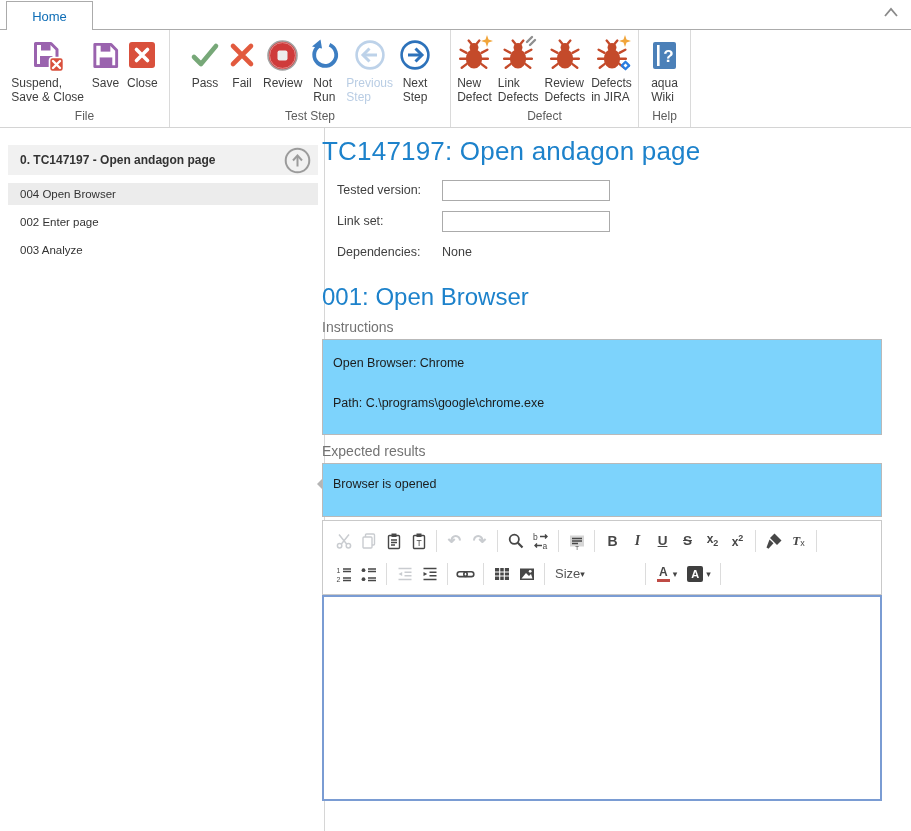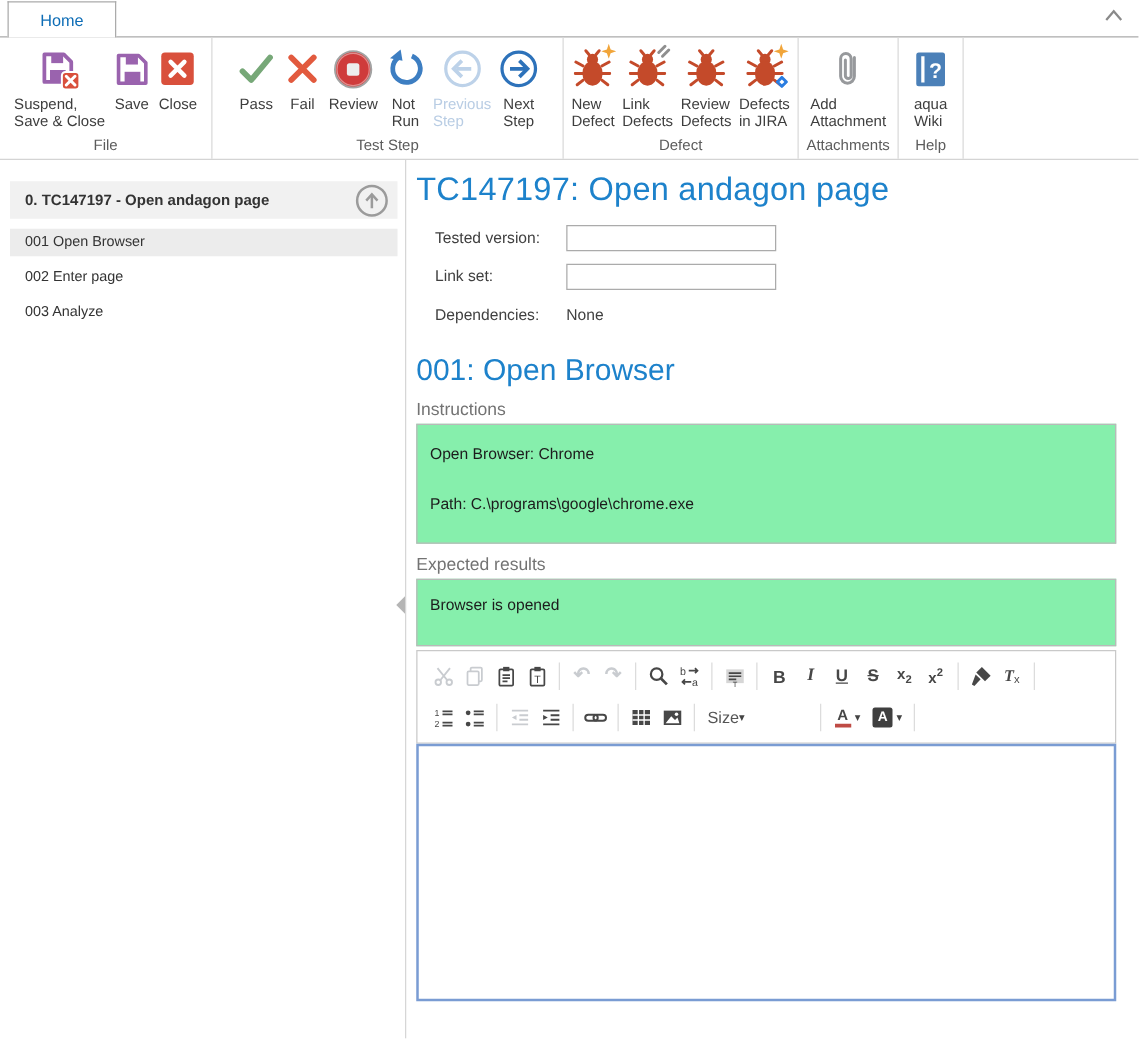--- a/index.html
+++ b/index.html
@@ -39,29 +39,29 @@
   .sidebar { position:absolute; left:8px; top:17px; width:310px; }
   .sb-head { height:30px; background:#f1f1f1; display:flex; align-items:center; justify-content:space-between;
              font-size:12px; font-weight:bold; color:#333; padding:0 7px 0 12px; cursor:default; }
   .sb-items { margin-top:8px; }
   .sb-item { height:22px; display:flex; align-items:center; font-size:11.5px; color:#333;
              padding-left:12px; margin-bottom:6px; cursor:pointer; }
   .sb-item.selected { background:#ececec; }
   .upcircle { width:27px; height:27px; display:flex; align-items:center; justify-content:center; cursor:pointer; }
 
   
-  .main { position:absolute; left:333px; top:0; width:560px; }
+  .main { position:absolute; left:322px; top:0; width:560px; }
   .main h1 { font-size:26px; font-weight:400; color:#1d82cb; margin:8px 0 12px; letter-spacing:.2px; }
   .frow { display:flex; align-items:center; height:22px; margin:0 0 9px 15px; }
   .frow label { width:105px; font-size:12.5px; color:#404040; }
   .frow input { width:168px; height:21px; border:1px solid #ababab; font-family:inherit; font-size:12px; padding:0 4px; }
   .fval { font-size:12.5px; color:#404040; }
   .main h2 { font-size:24px; font-weight:400; color:#1d82cb; margin:20px 0 6px; }
   .main h3 { font-size:14px; font-weight:400; color:#737373; margin:8px 0 4px; }
-  .box { border:1px solid #b9b9b9; background:#86efac; font-size:12.5px; color:#1c1c1c; padding:0 10px; }
+  .box { border:1px solid #b9b9b9; background:#7dd3fc; font-size:12.5px; color:#1c1c1c; padding:0 10px; }
   .box.instructions { height:96px; }
   .box.instructions p:first-child { margin-top:16px; }
   .box.instructions p + p { margin-top:26px; }
   .box.expected { height:54px; }
   .box.expected p { margin-top:13px; }
 
   
   .editor { margin-top:3px; }
   .toolbar { border:1px solid #c9c9c9; padding:3px 8px; height:75px; background:#fff; }
   .trow { display:flex; align-items:center; height:33px; }
@@ -257,34 +257,20 @@
                 </g>
             </svg>
             </span>
           <span class="rlbl">Defects
 in JIRA</span>
         </div>
       </div>
       <div class="glabel">Defect</div>
     </div>
 
-    <div class="rgroup" style="width:80px">
-      <div class="rbtns">
-        <div class="rbtn">
-          <span class="ric">
-            <svg width="28" height="34" viewBox="0 0 28 34">
-              <path d="M19.5 8 V 23 a 5.5 5.5 0 0 1 -11 0 V 9 a 4.2 4.2 0 0 1 8.4 0 v 13.5 a 2.3 2.3 0 0 1 -4.6 0 V 10" fill="none" stroke="#97999c" stroke-width="2.4" stroke-linecap="round"></path>
-            </svg>
-            </span>
-          <span class="rlbl">Add
-Attachment</span>
-        </div>
-      </div>
-      <div class="glabel">Attachments</div>
-    </div>
 
     <div class="rgroup" style="width:52px">
       <div class="rbtns">
         <div class="rbtn">
           <span class="ric">
             <svg width="29" height="31" viewBox="0 0 29 31">
               <rect x="3" y="2" width="23" height="27" rx="2" fill="#4b80b8"></rect>
               <rect x="7" y="5" width="2.6" height="21" fill="#fff"></rect>
               <text x="18.5" y="22" font-size="17" font-weight="bold" fill="#fff" text-anchor="middle" font-family="Liberation Sans, sans-serif">?</text>
             </svg>
@@ -306,21 +292,21 @@
         <span>0. TC147197 - Open andagon page</span>
         <span class="upcircle">
           <svg width="27" height="27" viewBox="0 0 27 27">
             <circle cx="13.5" cy="13.5" r="11.8" fill="none" stroke="#9b9b9b" stroke-width="2"></circle>
             <path d="M13.5 19.5 V 9.5" stroke="#9b9b9b" stroke-width="2"></path>
             <path d="M9 13.5 L13.5 8.5 L18 13.5" fill="none" stroke="#9b9b9b" stroke-width="2"></path>
           </svg>
           </span>
       </div>
       <div class="sb-items">
-        <div class="sb-item selected">001 Open Browser</div>
+        <div class="sb-item selected">004 Open Browser</div>
         <div class="sb-item">002 Enter page</div>
         <div class="sb-item">003 Analyze</div>
       </div>
     </div>
 
     <div class="main">
       <h1>TC147197: Open andagon page</h1>
 
       <div class="frow">
         <label>Tested version:</label>

